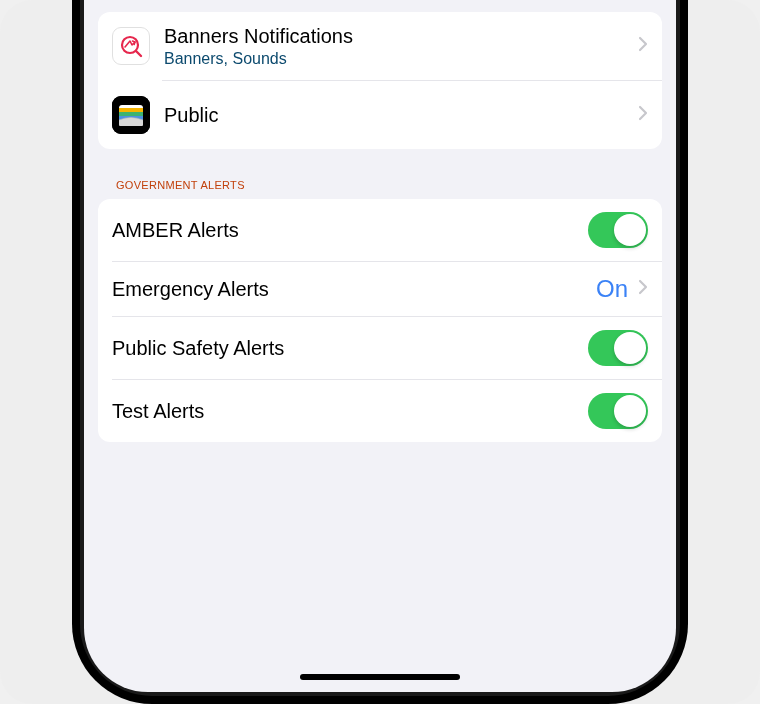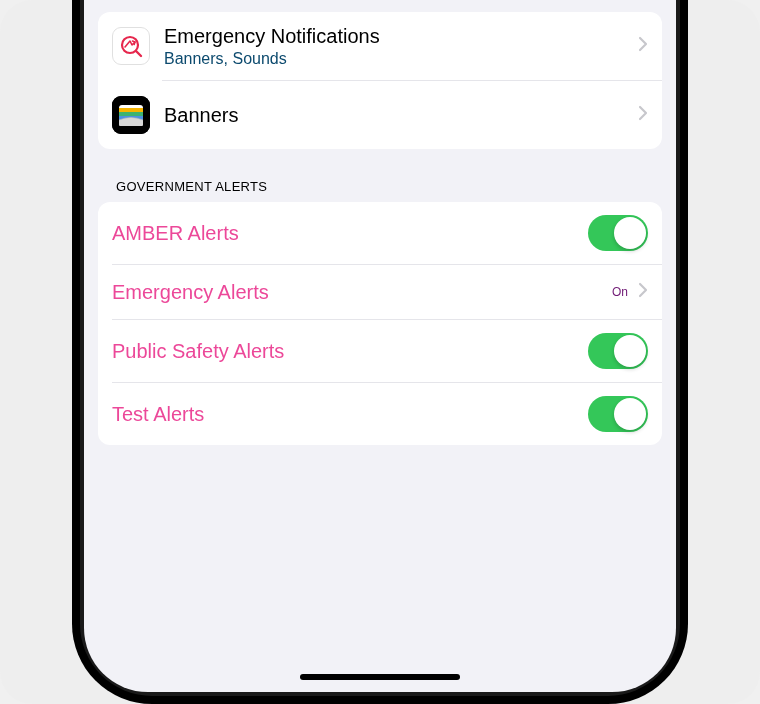--- a/index.html
+++ b/index.html
@@ -91,40 +91,40 @@
     .app-sub {
       font-size: 16px;
       color: #0c4a6e;
       line-height: 1.2;
     }
     .chevron {
       color: #c7c7cc;
       flex-shrink: 0;
     }
     .section-header {
-      font-size: 13px;
-      color: #000000;
+      font-size: 11px;
+      color: #c2410c;
       letter-spacing: 0.3px;
       padding: 30px 18px 8px;
     }
     .setting-row {
       display: flex;
       align-items: center;
       padding: 13px 14px;
       min-height: 54px;
       gap: 10px;
     }
     .setting-label {
       flex: 1;
       font-size: 20px;
-      color: #ec4899;
+      color: #000000;
     }
     .setting-value {
-      font-size: 12px;
-      color: #701a75;
+      font-size: 24px;
+      color: #3b82f6;
     }
     .divider2 {
       height: 1px;
       background: #e5e5ea;
       margin-left: 14px;
     }
     .toggle {
       width: 60px;
       height: 36px;
       border-radius: 18px;
@@ -174,21 +174,21 @@
             <div class="app-row">
               <div class="app-icon tracking-icon-bg">
                 <svg width="28" height="28" viewBox="0 0 28 28">
                   <circle cx="13" cy="13" r="8" fill="none" stroke="#e6274d" stroke-width="2.2"></circle>
                   <line x1="19" y1="19" x2="24" y2="24" stroke="#e6274d" stroke-width="2.4" stroke-linecap="round"></line>
                   <path d="M8 15 L13 9 L15 13 L18 10" fill="none" stroke="#e6274d" stroke-width="1.6" stroke-linecap="round" stroke-linejoin="round"></path>
                   <path d="M15.5 9 L18 10 L17.2 12.5" fill="none" stroke="#e6274d" stroke-width="1.6" stroke-linecap="round" stroke-linejoin="round"></path>
                 </svg>
               </div>
               <div class="app-col">
-                <div class="app-title">Emergency Notifications</div>
+                <div class="app-title">Banners Notifications</div>
                 <div class="app-sub">Banners, Sounds</div>
               </div>
               <span class="chevron">
                 <svg width="10" height="16" viewBox="0 0 10 16">
                     <path d="M2 2 L8 8 L2 14" fill="none" stroke="#c7c7cc" stroke-width="2.2" stroke-linecap="round" stroke-linejoin="round"></path>
                   </svg>
               </span>
             </div>
 
             <div class="divider"></div>
@@ -200,21 +200,21 @@
                   <rect x="7" y="9" width="24" height="20" rx="3" fill="#fff"></rect>
                   <rect x="7" y="12" width="24" height="4" fill="#f5b400"></rect>
                   <rect x="7" y="16" width="24" height="4" fill="#3cb371"></rect>
                   <rect x="7" y="20" width="24" height="4" fill="#4a90e2"></rect>
                   <rect x="7" y="24" width="24" height="4" fill="#e24a4a"></rect>
                   <path d="M7 24 Q19 19 31 24 L31 29 Q31 30 30 30 L8 30 Q7 30 7 29 Z" fill="#d8d8d8"></path>
                   <path d="M7 24 Q19 19 31 24" fill="none" stroke="#bbb" stroke-width="0.6"></path>
                 </svg>
               </div>
               <div class="app-col">
-                <div class="app-title">Banners</div>
+                <div class="app-title">Public</div>
               </div>
               <span class="chevron">
                 <svg width="10" height="16" viewBox="0 0 10 16">
                     <path d="M2 2 L8 8 L2 14" fill="none" stroke="#c7c7cc" stroke-width="2.2" stroke-linecap="round" stroke-linejoin="round"></path>
                   </svg>
               </span>
             </div>
           </div>
 
           <div class="section-header">GOVERNMENT ALERTS</div>

